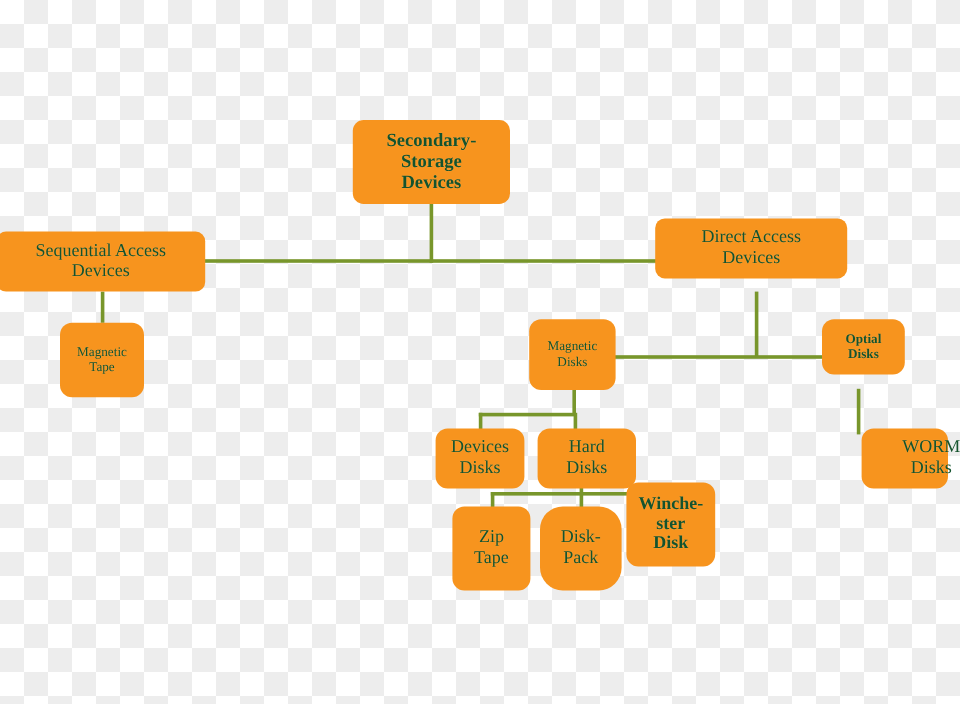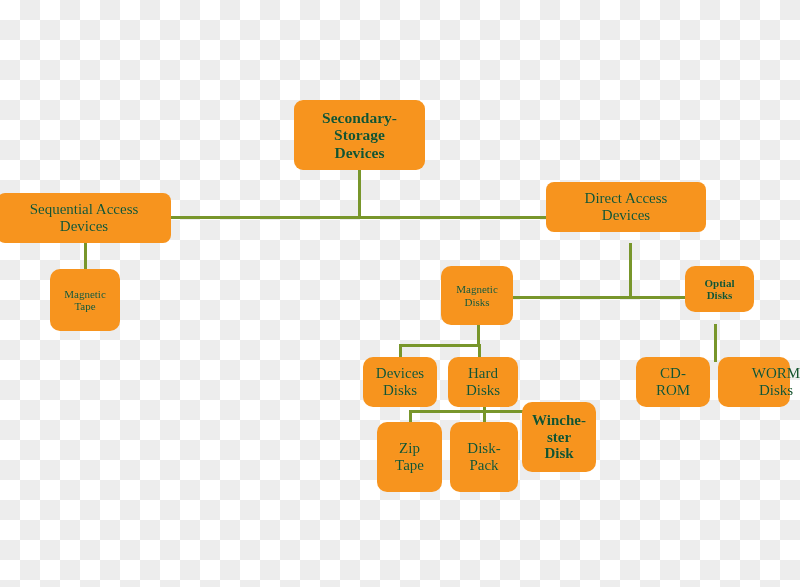--- a/index.html
+++ b/index.html
@@ -109,32 +109,30 @@
 
   <div class="node lvl3" style="left:441px; top:266px; width:72px; height:59px;">Magnetic
 Disks</div>
 
   <div class="node lvl3" style="left:685px; top:266px; width:69px; height:46px;font-weight:bold;">Optial
 Disks</div>
 
   <div class="node lvl4" style="left:363px; top:357px; width:74px; height:50px;">Devices
 Disks</div>
 
-  <div class="node lvl4" style="left:448px; top:357px; width:70px; height:50px;">Hard
+  <div class="node lvl4" style="left:448px; top:357px; width:82px; height:50px;">Hard
 Disks</div>
 
-  <div class="node lvl4" style="left:636px; top:357px; width:74px; height:50px;">CD-
-ROM</div>
 
   <div class="node lvl4" style="left:718px; top:357px; width:72px; height:50px;padding-left:48px;">WORM
 Disks</div>
 
   <div class="node lvl5" style="left:377px; top:422px; width:65px; height:70px;">Zip
 Tape</div>
 
-  <div class="node lvl5" style="left:450px; top:422px; width:68px; height:70px;">Disk-
+  <div class="node lvl5" style="left:450px; top:422px; width:68px; height:70px;border-radius:19px;">Disk-
 Pack</div>
 
   <div class="node lvl5" style="left:522px; top:402px; width:74px; height:70px;font-weight:bold;">Winche-
 ster
 Disk</div>
 
 </div>
 
 </body></html>

